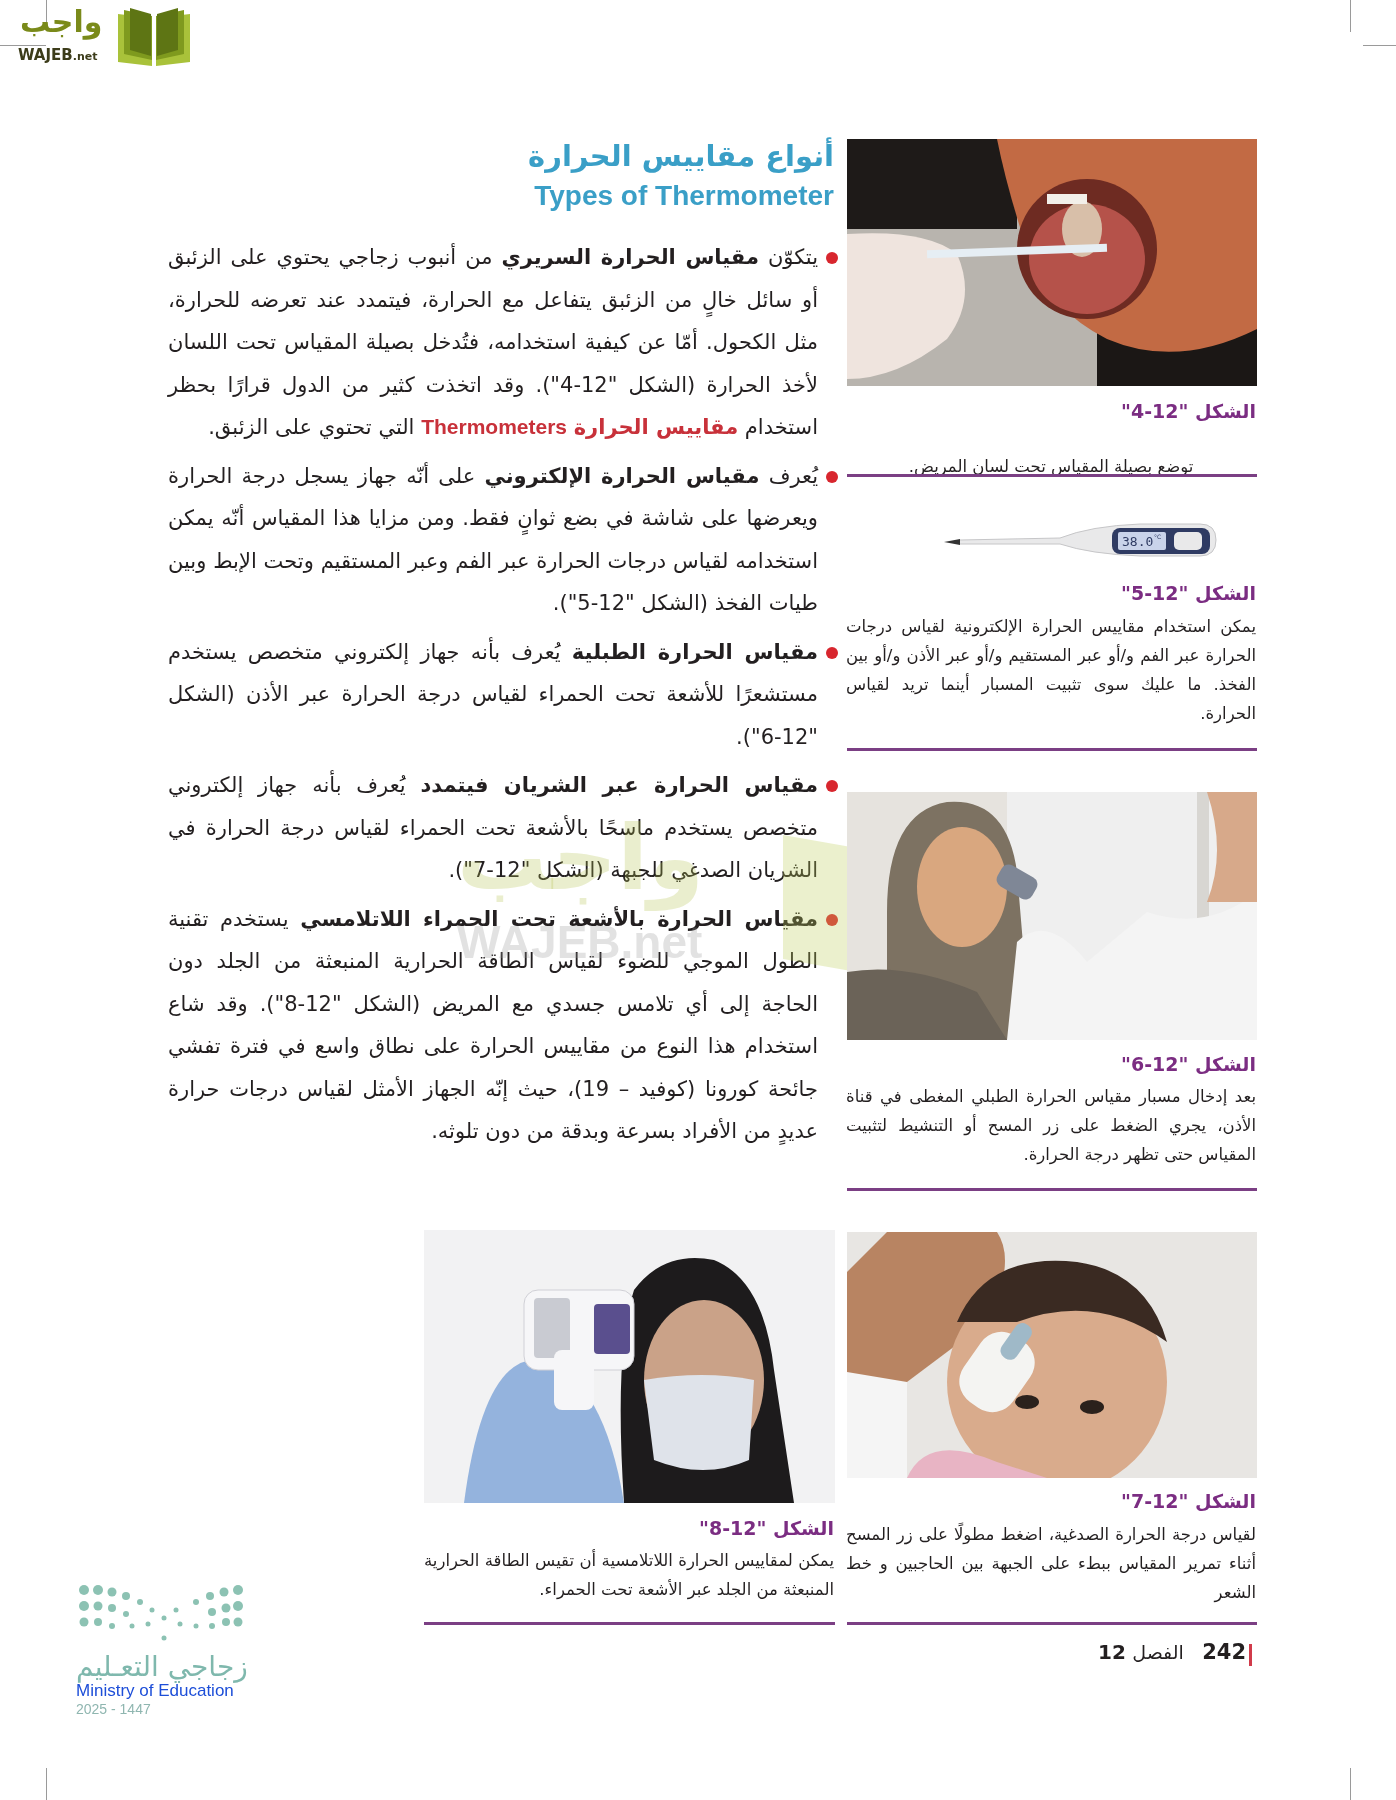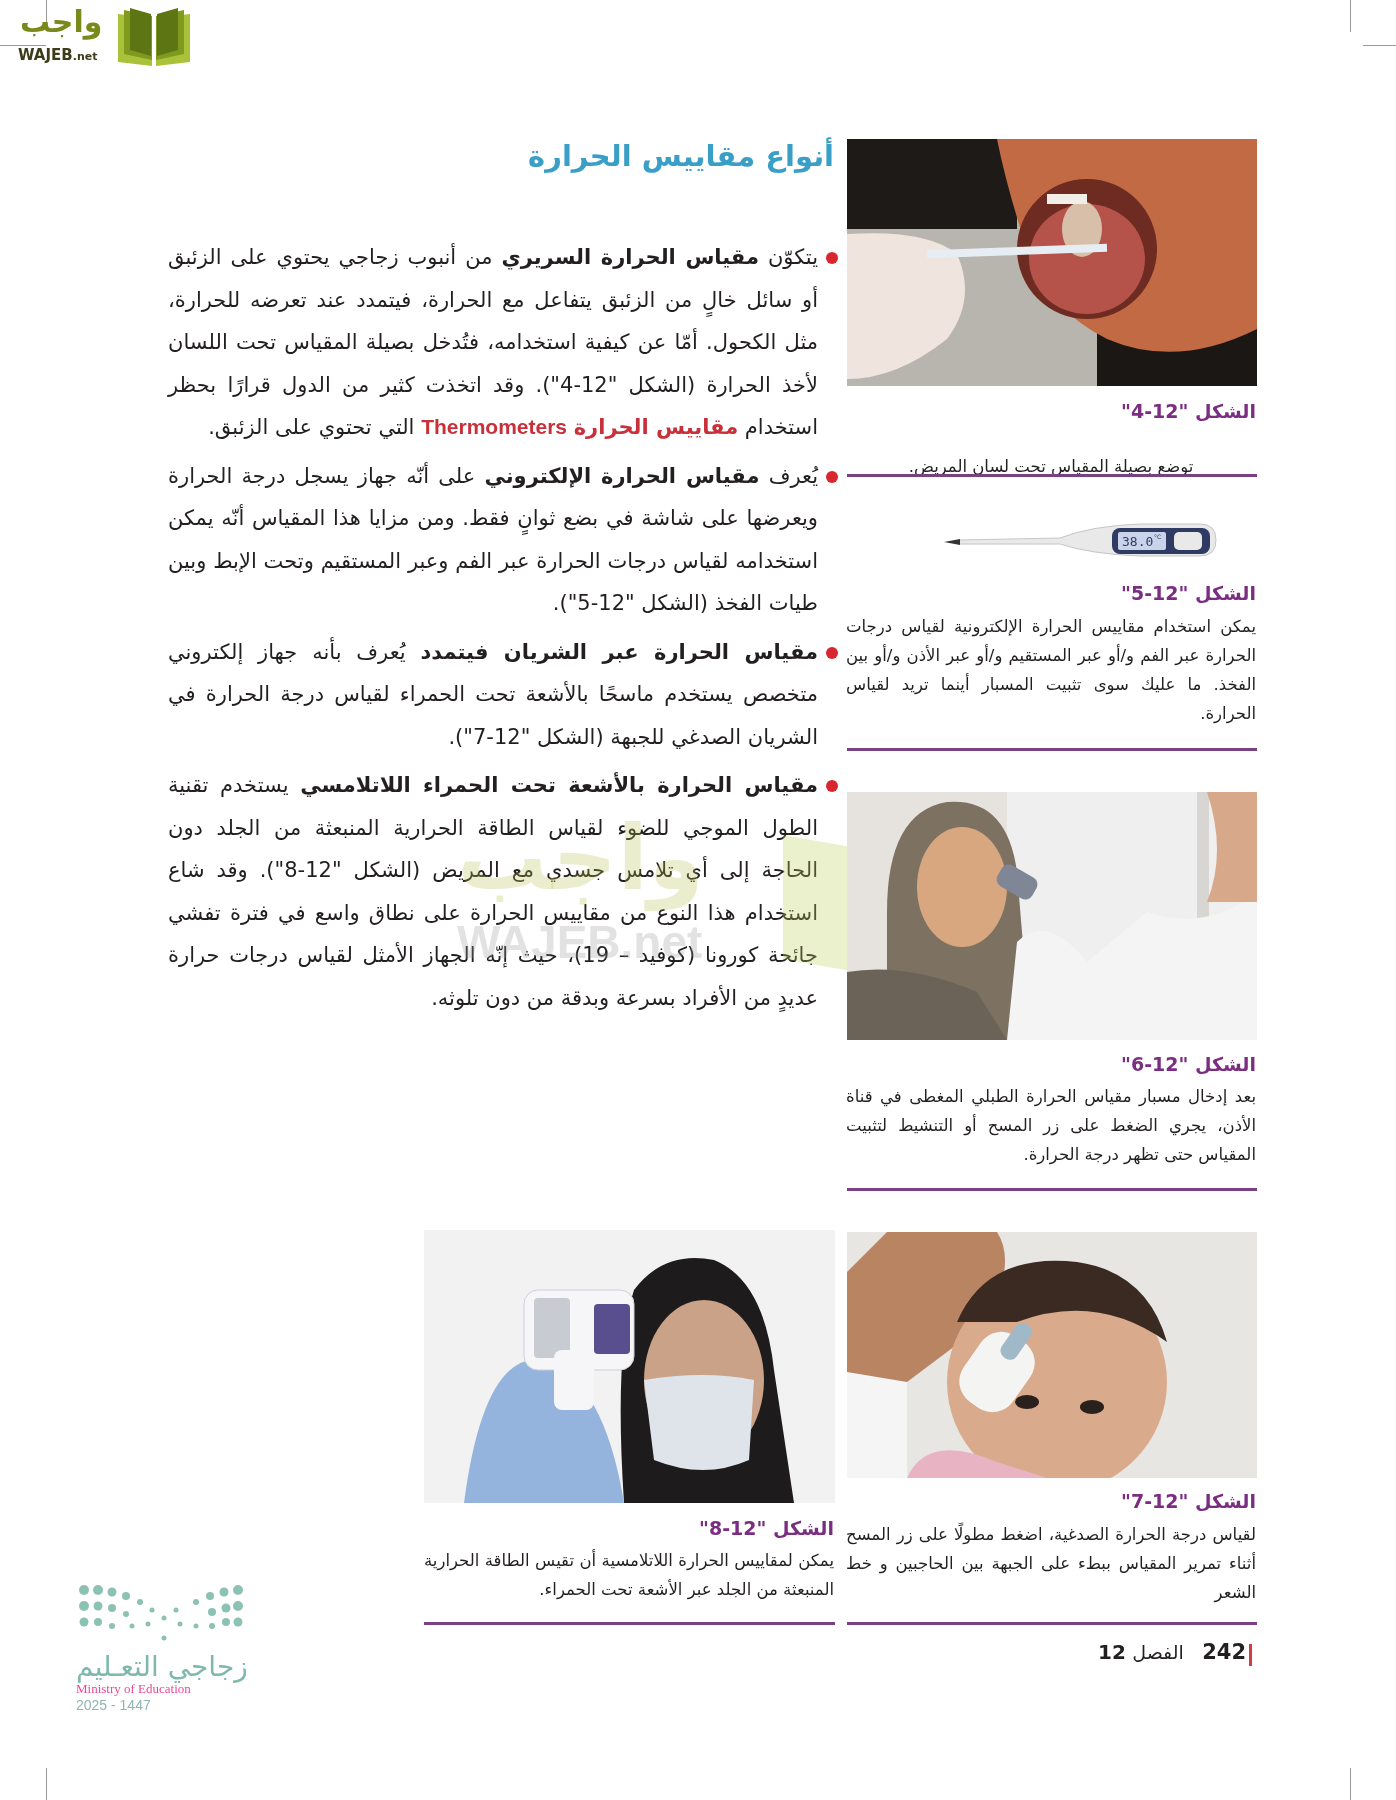--- a/index.html
+++ b/index.html
@@ -40,21 +40,21 @@
   
   .page-num { right: 150px; top: 1640px; direction: rtl; font-size: 20px; }
   .page-num .num { font-weight: bold; font-size: 21px; margin-left: 12px; }
   .page-num .chap { font-size: 19px; }
   .page-num .chapnum { font-weight: bold; font-size: 20px; }
   .page-bar { position: absolute; left: 1249px; top: 1644px; width: 3px; height: 22px; background: #d13b4a; }
 
   .moe { left: 76px; top: 1582px; width: 190px; }
   .moe .dots { width: 170px; height: 60px; }
   .moe .ar { font-size: 28px; color: #7fb8ad; direction: rtl; text-align: left; margin-top: 4px; letter-spacing: 1px; }
-  .moe .en { font-family: Liberation Serif, serif; font-size: 13px; color: #ec4899; margin-top: -2px; }
+  .moe .en { font-family: Liberation Sans, sans-serif; font-size: 17px; color: #1d4ed8; margin-top: -2px; }
   .moe .yr { font-family: "Liberation Sans", sans-serif; font-size: 14px; color: #8fb6b0; }
 
   
   .wm { left: 445px; top: 815px; width: 520px; height: 180px; pointer-events: none; }
   .wm .wm-ar { position: absolute; left: 12px; top: -10px; font-size: 90px; font-weight: bold; color: rgba(180,195,80,0.28); direction: rtl; }
   .wm .wm-en { position: absolute; left: 12px; top: 100px; font-size: 46px; font-weight: bold; color: rgba(150,150,150,0.28); font-family: "Liberation Sans", sans-serif; }
   .wm .wm-book { position: absolute; left: 330px; top: 0px; width: 160px; height: 160px; }
 </style>
 </head>
 <body>
@@ -74,31 +74,36 @@
     <path d="M76 6 L42 10 L42 58 L76 54 Z" fill="#a9c23a"></path>
     <path d="M10 2 L38 8 L38 52 L10 46 Z" fill="#7f9a1e"></path>
     <path d="M70 2 L42 8 L42 52 L70 46 Z" fill="#7f9a1e"></path>
     <path d="M16 0 L37 6 L37 48 L16 42 Z" fill="#5e7514"></path>
     <path d="M64 0 L43 6 L43 48 L64 42 Z" fill="#5e7514"></path>
   </svg>
 </div>
 
 <div class="abs heading">
   <div class="h-ar">أنواع مقاييس الحرارة</div>
+  <div class="h-en">Types of Thermometer</div>
 </div>
 
 <div class="abs body-col">
   <p class="para">
     <span class="bullet"></span>
     <span>يتكوّن </span><b>مقياس الحرارة السريري</b><span> من أنبوب زجاجي يحتوي على الزئبق أو سائل خالٍ من الزئبق يتفاعل مع الحرارة، فيتمدد عند تعرضه للحرارة، مثل الكحول. أمّا عن كيفية استخدامه، فتُدخل بصيلة المقياس تحت اللسان لأخذ الحرارة (الشكل "12-4"). وقد اتخذت كثير من الدول قرارًا بحظر استخدام </span><span class="red">مقاييس الحرارة</span>
     <span class="red-en">Thermometers</span><span> التي تحتوي على الزئبق.</span>
   </p>
   <p class="para">
     <span class="bullet"></span>
     <span>يُعرف </span><b>مقياس الحرارة الإلكتروني</b><span> على أنّه جهاز يسجل درجة الحرارة ويعرضها على شاشة في بضع ثوانٍ فقط. ومن مزايا هذا المقياس أنّه يمكن استخدامه لقياس درجات الحرارة عبر الفم وعبر المستقيم وتحت الإبط وبين طيات الفخذ (الشكل "12-5").</span>
+  </p>
+  <p class="para">
+    <span class="bullet"></span>
+    <b>مقياس الحرارة الطبلية</b><span> يُعرف بأنه جهاز إلكتروني متخصص يستخدم مستشعرًا للأشعة تحت الحمراء لقياس درجة الحرارة عبر الأذن (الشكل "12-6").</span>
   </p>
   <p class="para">
     <span class="bullet"></span>
     <b>مقياس الحرارة عبر الشريان فيتمدد</b><span> يُعرف بأنه جهاز إلكتروني متخصص يستخدم ماسحًا بالأشعة تحت الحمراء لقياس درجة الحرارة في الشريان الصدغي للجبهة (الشكل "12-7").</span>
   </p>
   <p class="para">
     <span class="bullet"></span>
     <b>مقياس الحرارة بالأشعة تحت الحمراء اللاتلامسي</b><span> يستخدم تقنية الطول الموجي للضوء لقياس الطاقة الحرارية المنبعثة من الجلد دون الحاجة إلى أي تلامس جسدي مع المريض (الشكل "12-8"). وقد شاع استخدام هذا النوع من مقاييس الحرارة على نطاق واسع في فترة تفشي جائحة كورونا (كوفيد – 19)، حيث إنّه الجهاز الأمثل لقياس درجات حرارة عديدٍ من الأفراد بسرعة وبدقة من دون تلوثه.</span>
   </p>
 </div>

